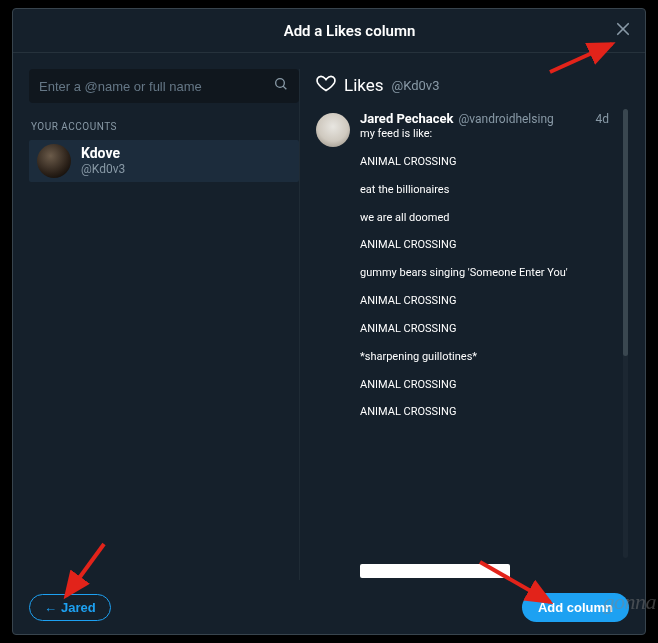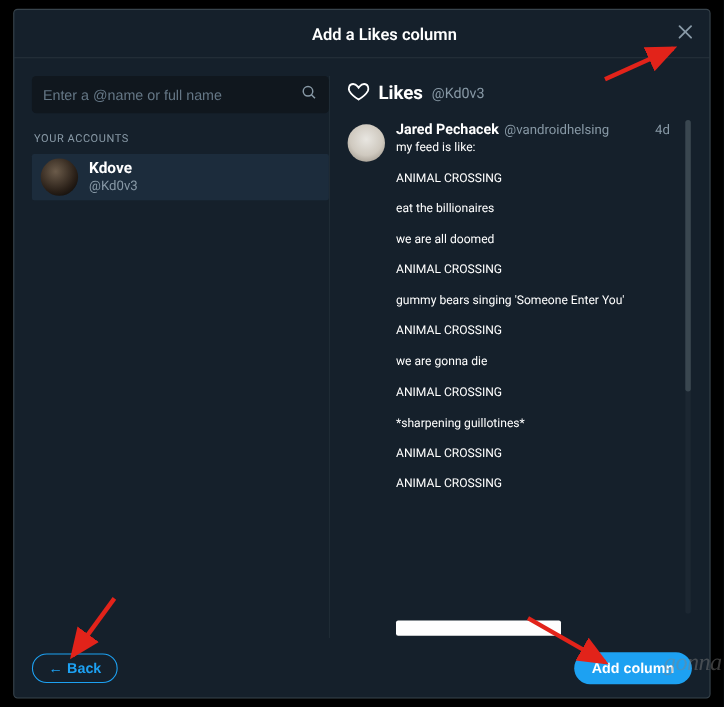--- a/index.html
+++ b/index.html
@@ -108,21 +108,21 @@
       min-width: 0;
     }
     .col-header {
       display: flex;
       align-items: center;
       padding: 4px 12px 10px 16px;
       gap: 8px;
     }
     .heart-icon { color: #fff; }
     .heart-icon svg { width: 20px; height: 20px; }
-    .col-title { font-size: 17px; font-weight: 700; color: #fff; }
+    .col-title { font-size: 17px; font-weight: 400; color: #fff; }
     .col-handle { font-size: 13px; color: #8899a6; }
     .feed {
       flex: 1;
       overflow: hidden;
       position: relative;
       padding: 0 6px 0 16px;
     }
     .scrollbar {
       position: absolute;
       right: 1px; top: 2px;
@@ -265,40 +265,39 @@
               <span class="tweet-time">4d</span>
             </div>
             <div class="tweet-text" id="tweet-text">
                 <p>my feed is like:</p>
                 <p>ANIMAL CROSSING</p>
                 <p>eat the billionaires</p>
                 <p>we are all doomed</p>
                 <p>ANIMAL CROSSING</p>
                 <p>gummy bears singing 'Someone Enter You'</p>
                 <p>ANIMAL CROSSING</p>
-                <p>we are gonna die</p>
                 <p>ANIMAL CROSSING</p>
                 <p>*sharpening guillotines*</p>
                 <p>ANIMAL CROSSING</p>
                 <p>ANIMAL CROSSING</p>
               </div>
           </div>
         </div>
         <div class="highlight-bar"></div>
         <div class="scrollbar">
           <div class="scrollbar-thumb"></div>
         </div>
       </div>
     </div>
   </div>
 
   <div class="modal-footer">
     <button class="back-btn">
       <span>←</span>
-      <span>Back</span>
+      <span>Jared</span>
     </button>
     <button class="add-btn">Add column</button>
   </div>
 </div>
 
 <div class="watermark">gonna</div>
 
 <div class="arrow" style="left:546px; top:38px;">
   <svg width="80" height="40">
       <defs>

